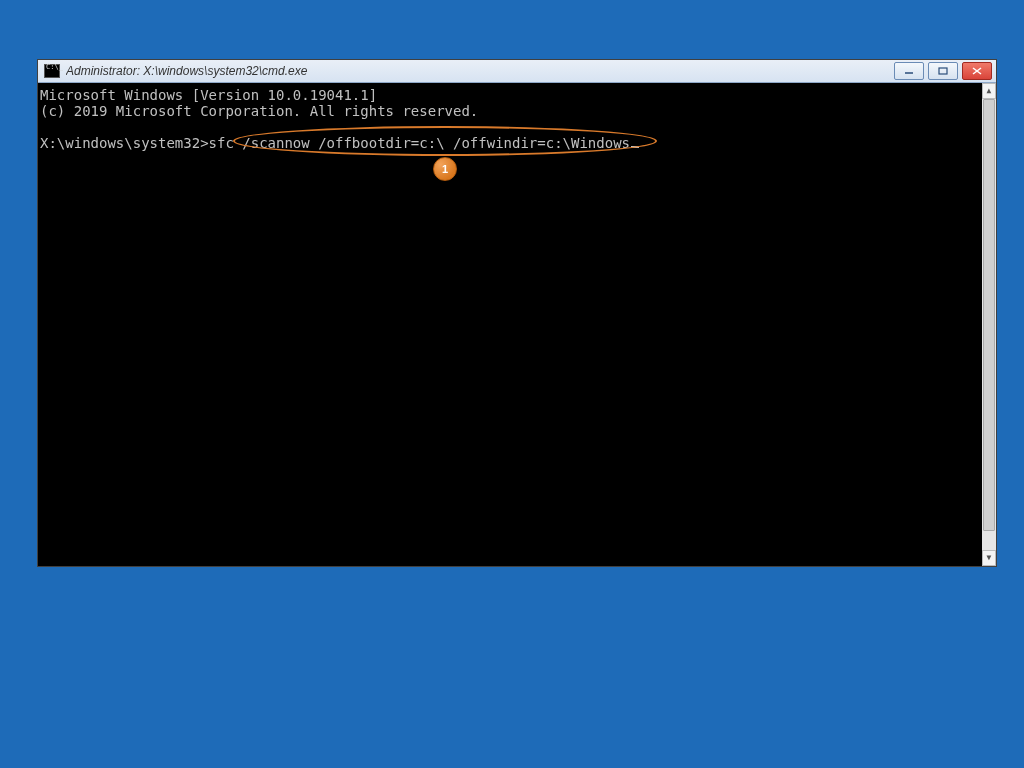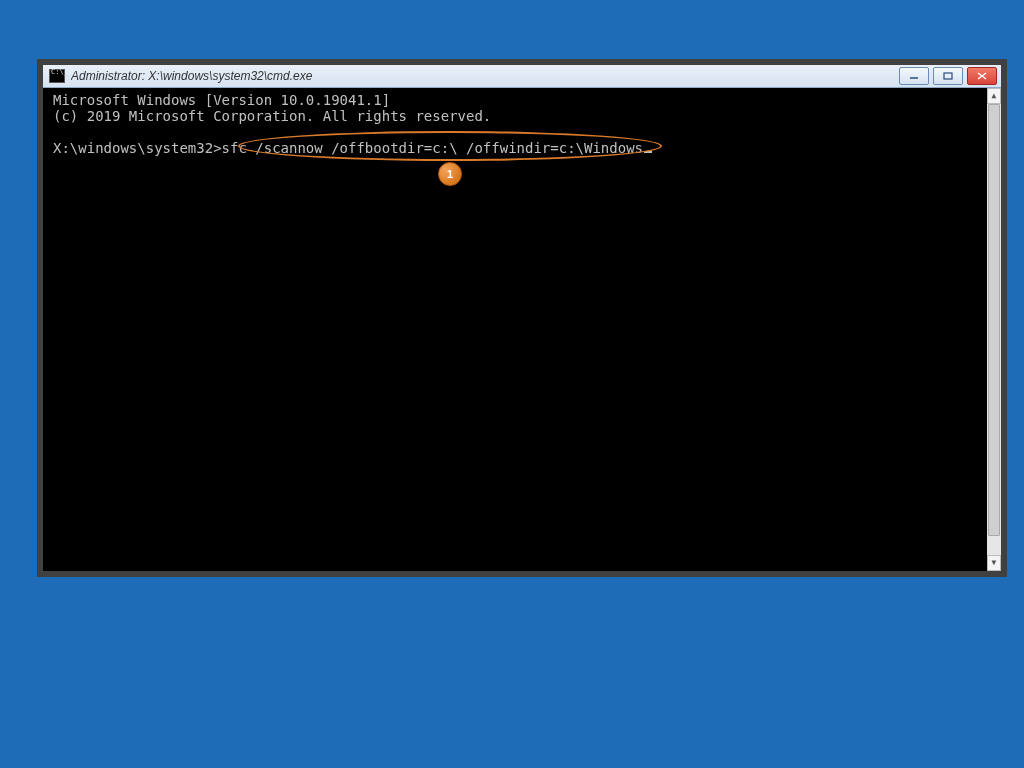--- a/index.html
+++ b/index.html
@@ -12,21 +12,21 @@
     overflow: hidden;
   }
 
   .cmd-window {
     position: absolute;
     left: 37px;
     top: 59px;
     width: 958px;
     height: 506px;
     background: #000;
-    border: 6px solid #404040;
+    border: 1px solid #404040;
     box-shadow: 0 0 0 1px rgba(255,255,255,0.2) inset;
     display: flex;
     flex-direction: column;
   }
 
   .titlebar {
     height: 22px;
     background: linear-gradient(#e9eff7, #d7e3f2);
     border-bottom: 1px solid #8ea8c8;
     display: flex;
@@ -91,21 +91,21 @@
   }
   .win-btn svg { display:block; }
 
   .console-body {
     flex: 1;
     background: #000;
     color: #c0c0c0;
     font-family: "Consolas", "Lucida Console", monospace;
     font-size: 14px;
     line-height: 16px;
-    padding: 4px 10px;
+    padding: 4px 2px;
     white-space: pre;
     position: relative;
     overflow: hidden;
   }
 
   .scrollbar {
     position: absolute;
     right: 0;
     top: 0;
     bottom: 0;

